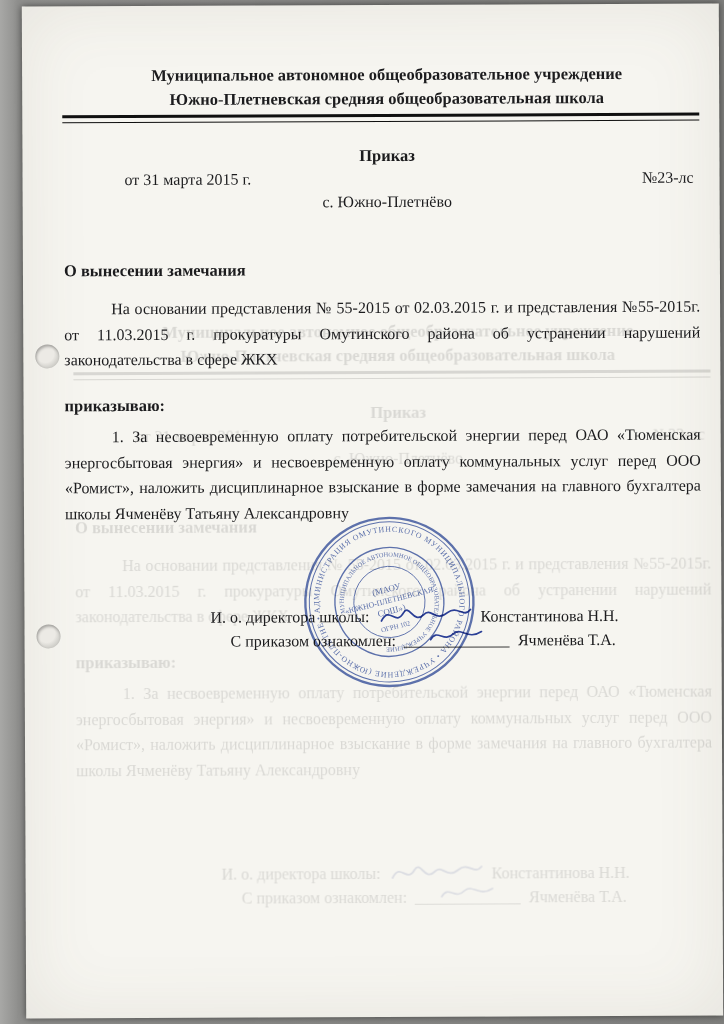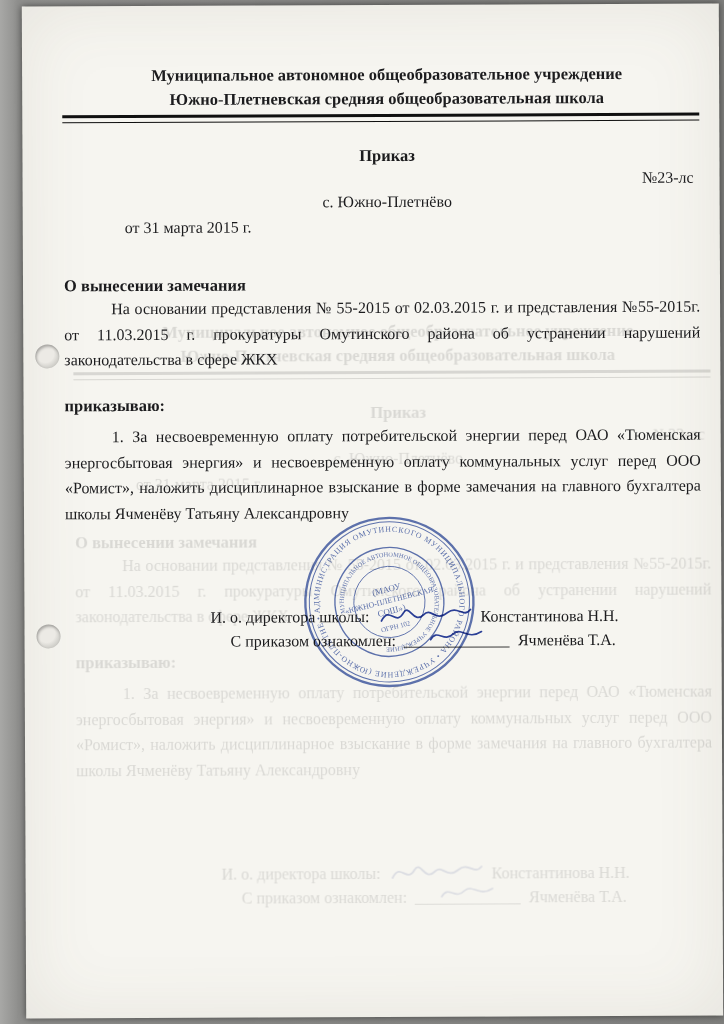--- a/index.html
+++ b/index.html
@@ -21,23 +21,23 @@
     opacity:.13;filter:blur(.7px) grayscale(15%);pointer-events:none;}
 
   .header{position:absolute;top:58px;left:50px;right:18px;text-align:center;
     font-weight:bold;font-size:16.5px;line-height:1.45;}
   .rule{position:absolute;top:109px;left:40px;right:20px;height:4px;
     border-top:3.5px solid #101010;border-bottom:1.5px solid #101010;}
   .doc-title{position:absolute;top:141px;left:50px;right:18px;text-align:center;
     font-weight:bold;font-size:16.5px;}
   .meta-row{position:absolute;top:165px;left:40px;right:26px;display:flex;
     justify-content:space-between;font-size:16px;}
-  .meta-row .date{margin-left:62px;margin-top:48px;}
+  .meta-row .date{margin-left:62px;}
   .place{position:absolute;top:188px;left:50px;right:18px;text-align:center;font-size:16px;}
-  .subject{position:absolute;top:270px;left:41px;font-weight:bold;font-size:16.5px;}
+  .subject{position:absolute;top:255px;left:41px;font-weight:bold;font-size:16.5px;}
   .para{position:absolute;left:41px;width:636px;text-align:justify;
     text-indent:47px;font-size:16px;line-height:1.6;}
   .preamble{top:290px;}
   .orderword{position:absolute;top:390px;left:41px;font-weight:bold;font-size:16.5px;}
   .item1{top:418px;}
   .sigrow{position:absolute;display:flex;align-items:flex-end;gap:8px;font-size:16px;white-space:nowrap;}
   .sig1{top:596px;left:186px;}
   .sig2{top:621px;left:206px;}
   .sig-svg{display:inline-block;margin-bottom:-3px;}
   .sig-line{display:inline-block;width:106px;border-bottom:1.6px solid #3a3a3a;

